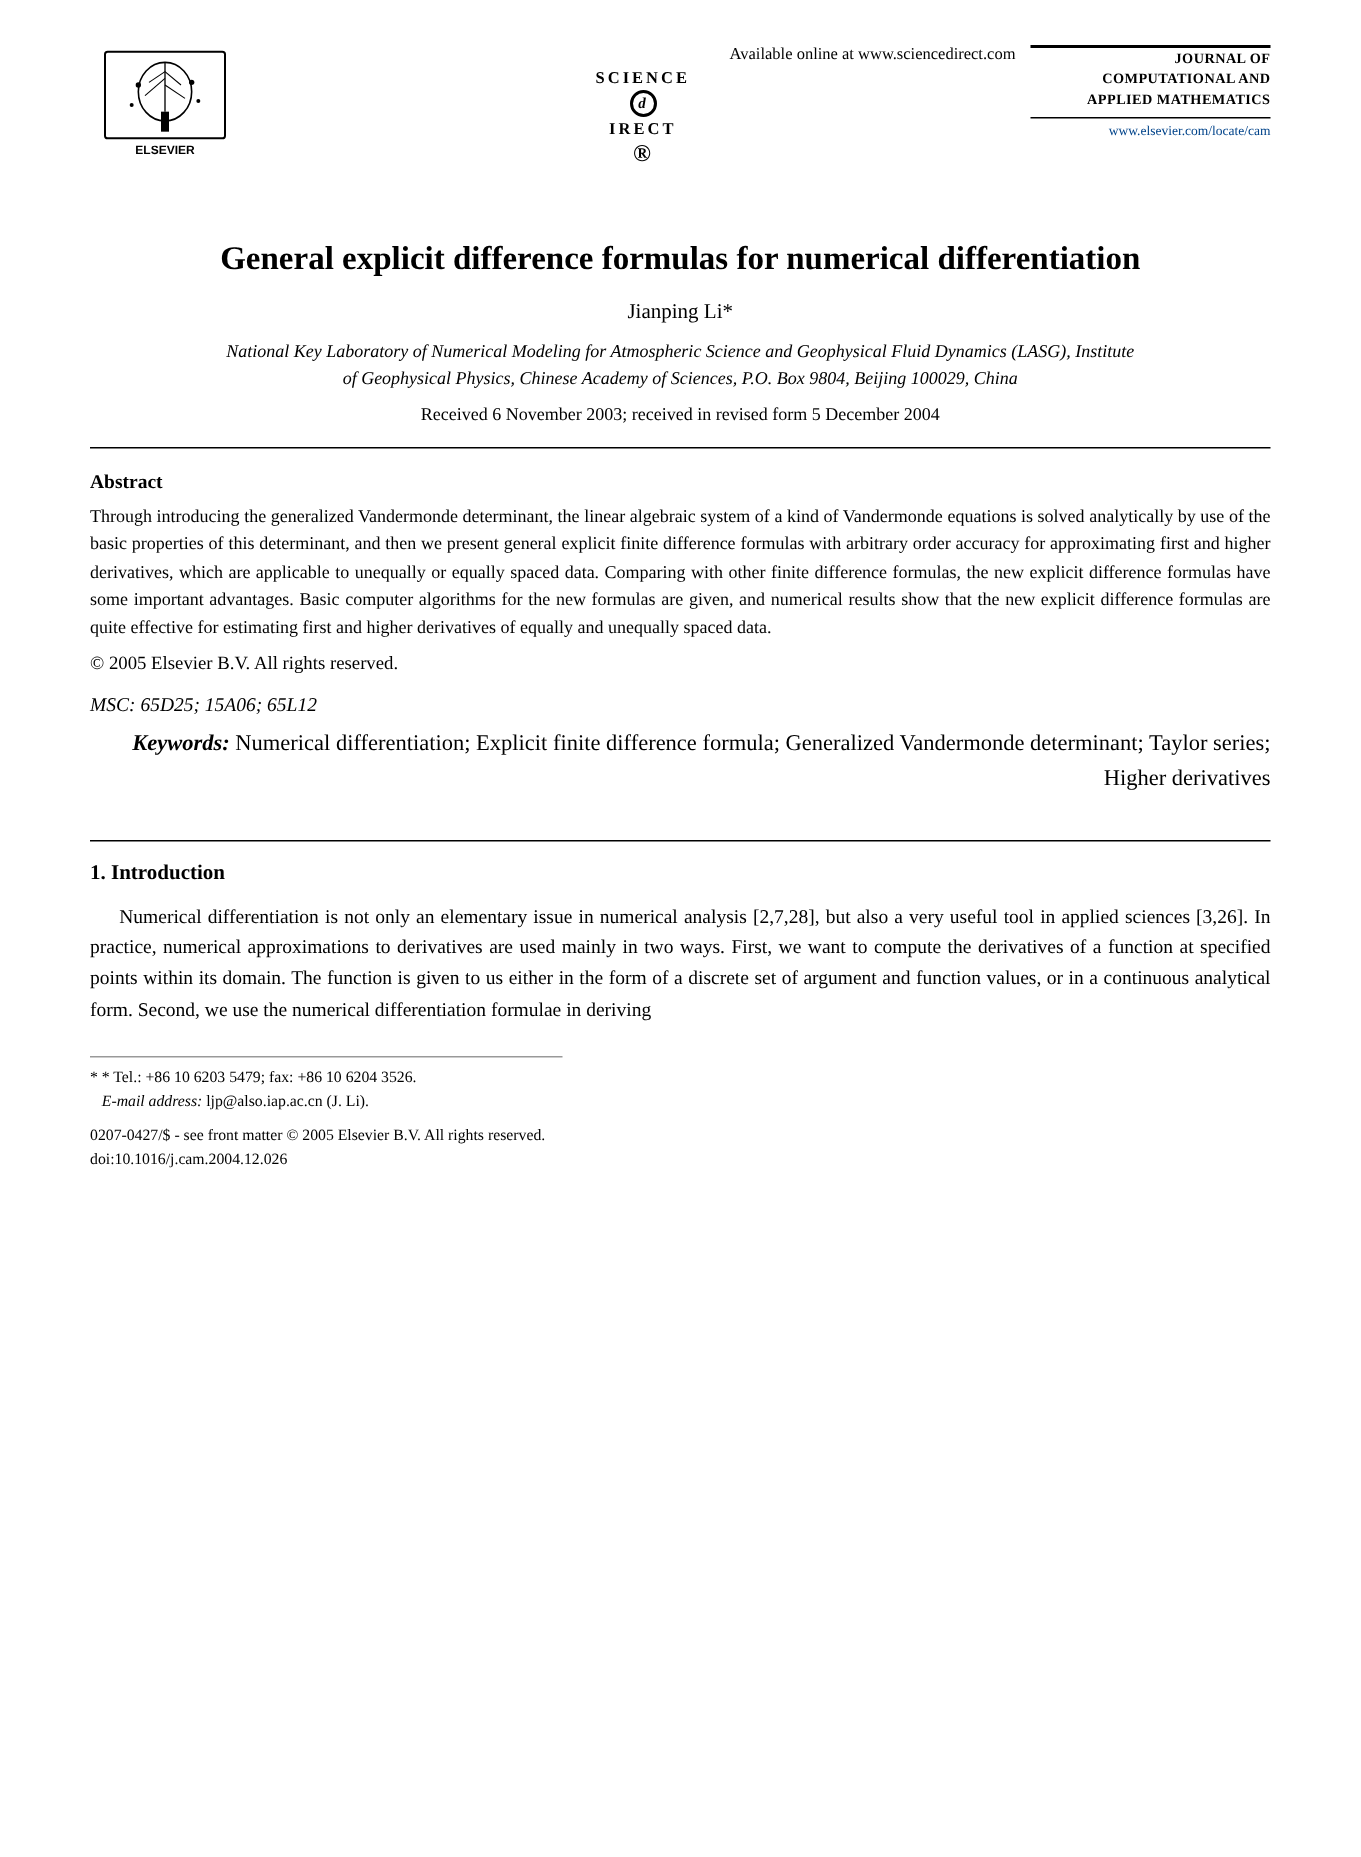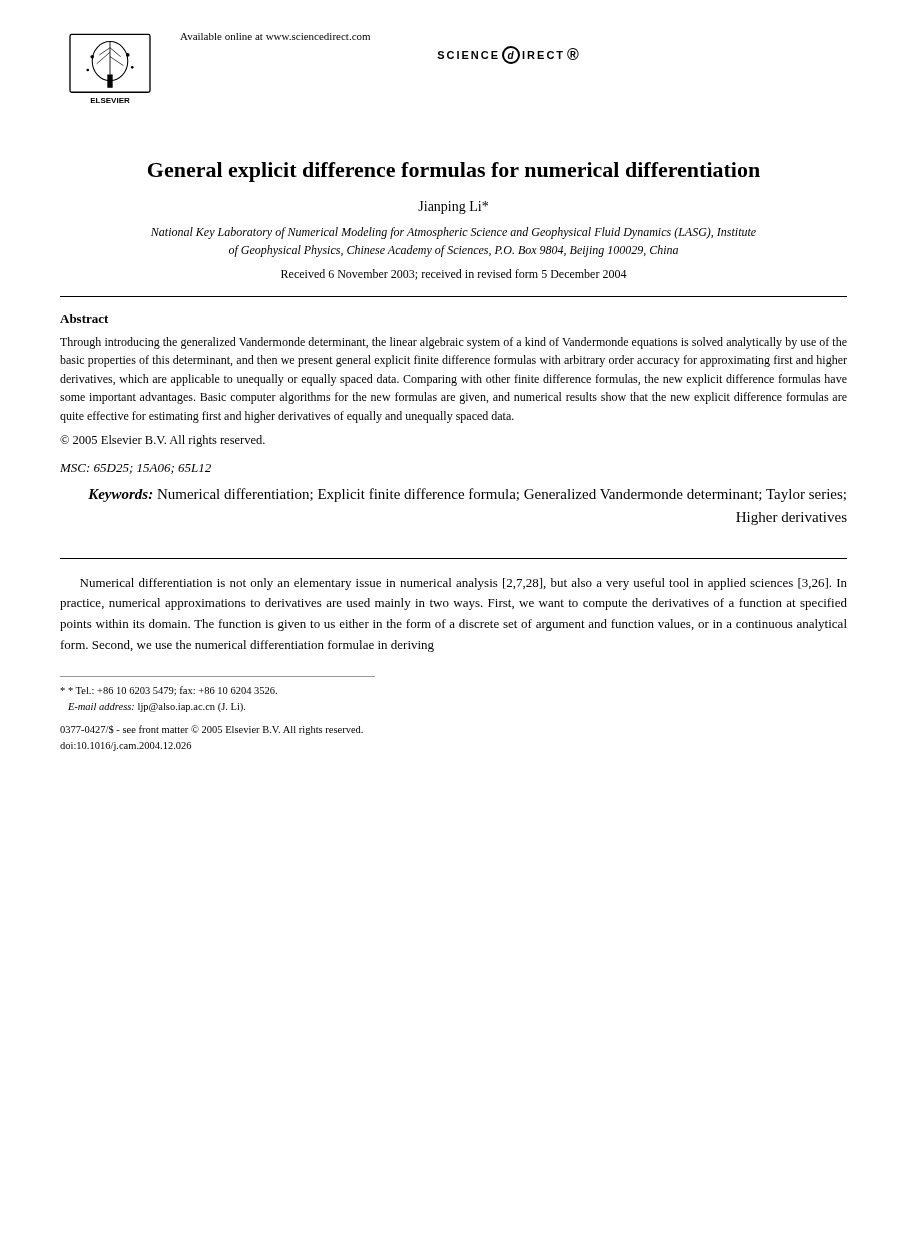--- a/index.html
+++ b/index.html
@@ -25,37 +25,38 @@
       align-items: flex-start;
       justify-content: space-between;
       margin-bottom: 8px;
     }
     .header-left {
       width: 110px;
       flex-shrink: 0;
     }
     .header-center {
       flex: 1;
-      text-align: left;
+      text-align: right;
       padding: 0 10px;
     }
     .available-online {
       font-size: 11px;
       margin-bottom: 4px;
     }
     .sciencedirect-logo {
       font-size: 13px;
-      font-family: Liberation Sans, sans-serif;
+      font-family: Liberation Serif, serif;
       letter-spacing: 1px;
       font-weight: bold;
-      margin-bottom: 4px;
+      margin-bottom: 16px;
       display: flex;
       align-items: center;
       justify-content: center;
       gap: 2px;
+      flex-direction: column;
     }
     .sd-science { text-transform: uppercase; font-size: 11px; letter-spacing: 2px; }
     .sd-circle {
       display: inline-flex; align-items: center; justify-content: center;
       width: 18px; height: 18px; border: 2px solid #000; border-radius: 50%;
       font-size: 10px; font-weight: bold; font-style: italic;
     }
     .sd-direct { text-transform: uppercase; font-size: 11px; letter-spacing: 2px; }
     .sd-dot { font-size: 16px; vertical-align: middle; }
     .journal-sub {
@@ -94,21 +95,21 @@
     }
 
     
     .elsevier-svg {
       width: 100px;
       height: 80px;
     }
 
     
     .title-section {
-      margin-top: 42px;
+      margin-top: 30px;
       margin-bottom: 12px;
       text-align: center;
     }
     .paper-title {
       font-size: 22px;
       font-weight: bold;
       line-height: 1.3;
       margin-bottom: 14px;
     }
     .paper-author {
@@ -241,20 +242,30 @@
       <div class="sciencedirect-logo">
         <span class="sd-science">SCIENCE</span>
         <span class="sd-circle">
             <em>d</em>
           </span>
         <span class="sd-direct">IRECT</span>
           <span class="sd-dot">®</span>
       </div>
     </div>
 
+    <div class="header-right">
+      <hr class="header-rule-top">
+      <div class="journal-title-right">
+        <span>JOURNAL OF</span><br>
+        <span>COMPUTATIONAL AND</span><br>
+        <span>APPLIED MATHEMATICS</span>
+      </div>
+      <hr class="header-rule-bottom">
+      <a class="elsevier-url" href="#">www.elsevier.com/locate/cam</a>
+    </div>
   </div>
 
   <div class="title-section">
     <div class="paper-title">General explicit difference formulas for numerical differentiation</div>
     <div class="paper-author">Jianping Li*</div>
     <div class="paper-affiliation">
       <span>National Key Laboratory of Numerical Modeling for Atmospheric Science and Geophysical Fluid Dynamics (LASG), Institute</span><br>
       <span>of Geophysical Physics, Chinese Academy of Sciences, P.O. Box 9804, Beijing 100029, China</span>
     </div>
     <div class="paper-received">Received 6 November 2003; received in revised form 5 December 2004</div>
@@ -272,37 +283,38 @@
     </div>
     <div class="keywords-text">
       <span class="keywords-label">Keywords:</span>
       <span>Numerical differentiation; Explicit finite difference formula; Generalized Vandermonde determinant; Taylor series; Higher derivatives</span>
     </div>
   </div>
 
   <hr class="section-rule">
 
   <div class="intro-section">
+    <div class="section-heading">1.  Introduction</div>
     <p class="body-text">
       Numerical differentiation is not only an elementary issue in numerical analysis [2,7,28], but also a
       very useful tool in applied sciences [3,26]. In practice, numerical approximations to derivatives are used
       mainly in two ways. First, we want to compute the derivatives of a function at specified points within its
       domain. The function is given to us either in the form of a discrete set of argument and function values,
       or in a continuous analytical form. Second, we use the numerical differentiation formulae in deriving
     </p>
   </div>
 
   <hr class="footnote-rule">
   <div>
     <div class="footnote-text">
       <span class="fn-star">* </span><span>* Tel.: +86 10 6203 5479; fax: +86 10 6204 3526.</span>
     </div>
     <div class="footnote-text">
       &nbsp;&nbsp;&nbsp;<em>E-mail address:</em> <span>ljp@also.iap.ac.cn (J. Li).</span>
     </div>
   </div>
 
   <div class="footer-doi">
-    <div class="footnote-text">0377-0427/$ - see front matter © 2005 Elsevier B.V. All rights reserved.</div>
+    <div class="footnote-text">0207-0427/$ - see front matter © 2005 Elsevier B.V. All rights reserved.</div>
     <div class="footnote-text">doi:10.1016/j.cam.2004.12.026</div>
   </div>
 
 </div>
 
 </body></html>

